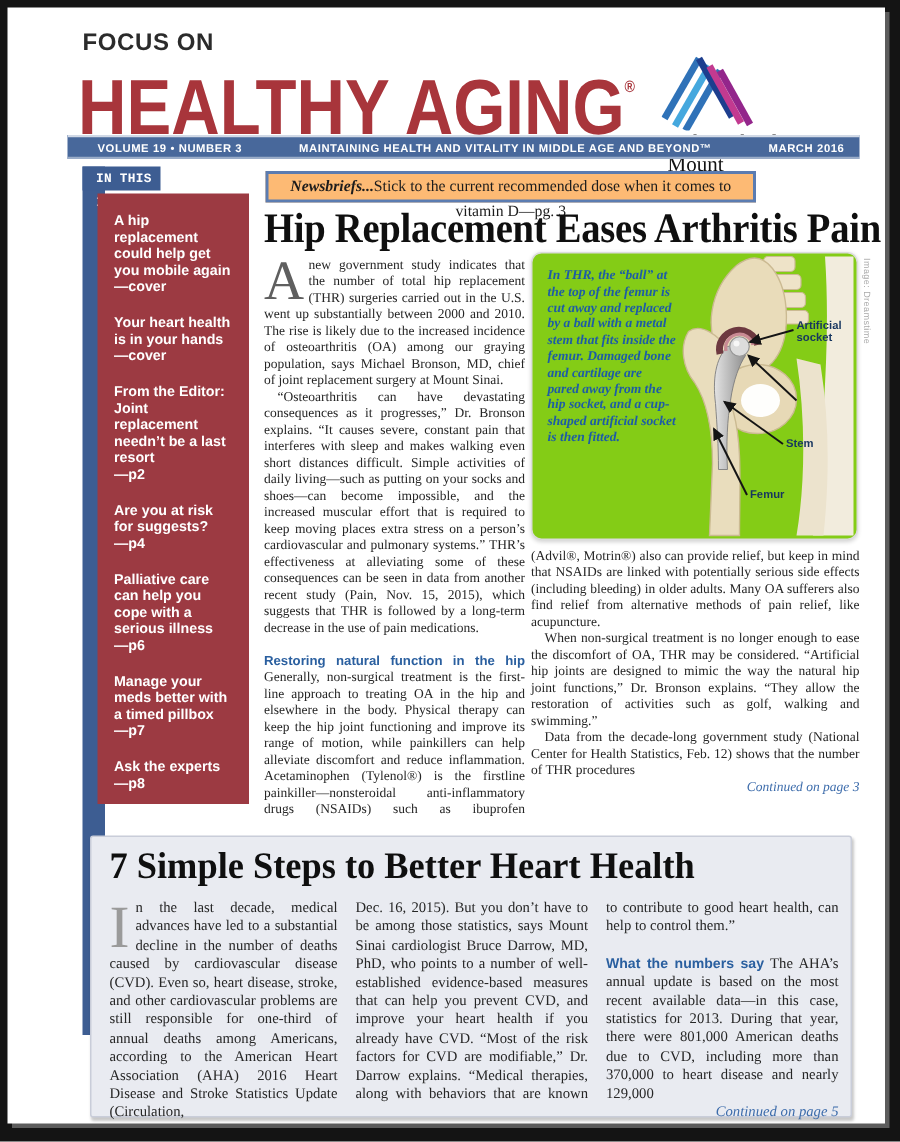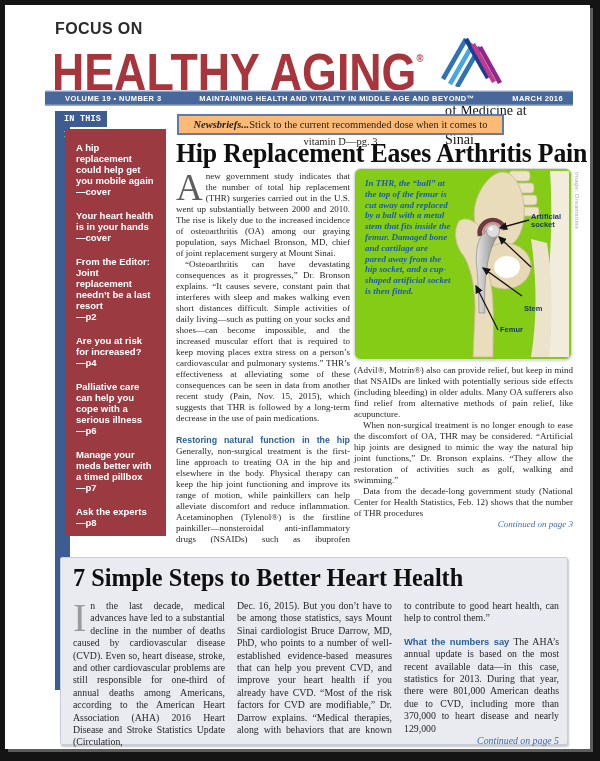--- a/index.html
+++ b/index.html
@@ -71,39 +71,38 @@
     <svg class="logo-icon" viewBox="0 0 64 56">
       <line x1="2" y1="48" x2="25" y2="8" stroke="#2f72b8" stroke-width="4.6"></line>
       <line x1="9" y1="53" x2="32" y2="13" stroke="#45a8de" stroke-width="4.6"></line>
       <line x1="16" y1="56" x2="39" y2="16" stroke="#2f72b8" stroke-width="4.6"></line>
       <line x1="25" y1="8" x2="47" y2="47" stroke="#1d3e8e" stroke-width="4.6"></line>
       <line x1="32" y1="13" x2="53" y2="51" stroke="#c23a90" stroke-width="4.6"></line>
       <line x1="39" y1="16" x2="59" y2="52" stroke="#93268b" stroke-width="4.6"></line>
     </svg>
     <div class="logo-text">
       <div>Icahn School</div>
-      <div>of Medicine at</div>
       <div class="b">Mount</div>
       <div class="b">Sinai</div>
     </div>
   </div>
 
   <div class="abs volume-bar">
     <span>VOLUME 19 • NUMBER 3</span>
     <span>MAINTAINING HEALTH AND VITALITY IN MIDDLE AGE AND BEYOND™</span>
     <span>MARCH 2016</span>
   </div>
 
   <div class="abs side-rail"></div>
   <div class="abs issue-head">IN THIS ISSUE</div>
   <div class="abs issue-box">
     <div class="issue-item"><span>A hip replacement could help get you mobile again</span><span class="pg">—cover</span></div>
     <div class="issue-item"><span>Your heart health is in your hands</span><span class="pg">—cover</span></div>
     <div class="issue-item"><span>From the Editor: Joint replacement needn’t be a last resort</span><span class="pg">—p2</span></div>
-    <div class="issue-item"><span>Are you at risk for increased?</span><span class="pg">—p4</span></div>
+    <div class="issue-item"><span>Are you at risk for suggests?</span><span class="pg">—p4</span></div>
     <div class="issue-item"><span>Palliative care can help you cope with a serious illness</span><span class="pg">—p6</span></div>
     <div class="issue-item"><span>Manage your meds better with a timed pillbox</span><span class="pg">—p7</span></div>
     <div class="issue-item"><span>Ask the experts</span><span class="pg">—p8</span></div>
   </div>
 
   <div class="abs newsbriefs">
     <span class="nb-label">Newsbriefs...</span><span>Stick to the current recommended dose when it comes to vitamin D—pg. 3</span>
   </div>
 
   <div class="abs headline1">Hip Replacement Eases Arthritis Pain</div>
@@ -150,21 +149,21 @@
       <circle cx="44" cy="60" r="2" fill="#f7f7f7"></circle>
 
       <line x1="82" y1="51" x2="53" y2="59" stroke="#141414" stroke-width="1.3" marker-end="url(#ah)"></line>
       <line x1="84" y1="98" x2="52" y2="68" stroke="#141414" stroke-width="1.3" marker-end="url(#ah)"></line>
       <line x1="75" y1="127" x2="36" y2="99" stroke="#141414" stroke-width="1.3" marker-end="url(#ah)"></line>
       <line x1="51" y1="161" x2="29" y2="117" stroke="#141414" stroke-width="1.3" marker-end="url(#ah)"></line>
     </svg>
     <div class="abs img-caption">In THR, the “ball” at the top of the femur is cut away and replaced by a ball with a metal stem that fits inside the femur. Damaged bone and cartilage are pared away from the hip socket, and a cup-shaped artificial socket is then fitted.</div>
     <div class="anat-label" style="left:176px;top:44px;width:40px;">Artificial socket</div>
     <div class="anat-label" style="left:196px;top:94px;padding-left:48px;">Ball</div>
-    <div class="anat-label" style="left:169px;top:136px;">Stem</div>
+    <div class="anat-label" style="left:169px;top:123px;">Stem</div>
     <div class="anat-label" style="left:145px;top:157px;">Femur</div>
   </div>
   <div class="abs img-credit">Image: Dreamstime</div>
 
   <div class="abs col2 body-text">
     <p>(Advil®, Motrin®) also can provide relief, but keep in mind that NSAIDs are linked with potentially serious side effects (including bleeding) in older adults. Many OA sufferers also find relief from alternative methods of pain relief, like acupuncture.</p>
     <p class="ind">When non-surgical treatment is no longer enough to ease the discomfort of OA, THR may be considered. “Artificial hip joints are designed to mimic the way the natural hip joint functions,” Dr. Bronson explains. “They allow the restoration of activities such as golf, walking and swimming.”</p>
     <p class="ind">Data from the decade-long government study (National Center for Health Statistics, Feb. 12) shows that the number of THR procedures</p>
     <p class="continued">Continued on page 3</p>
   </div>

